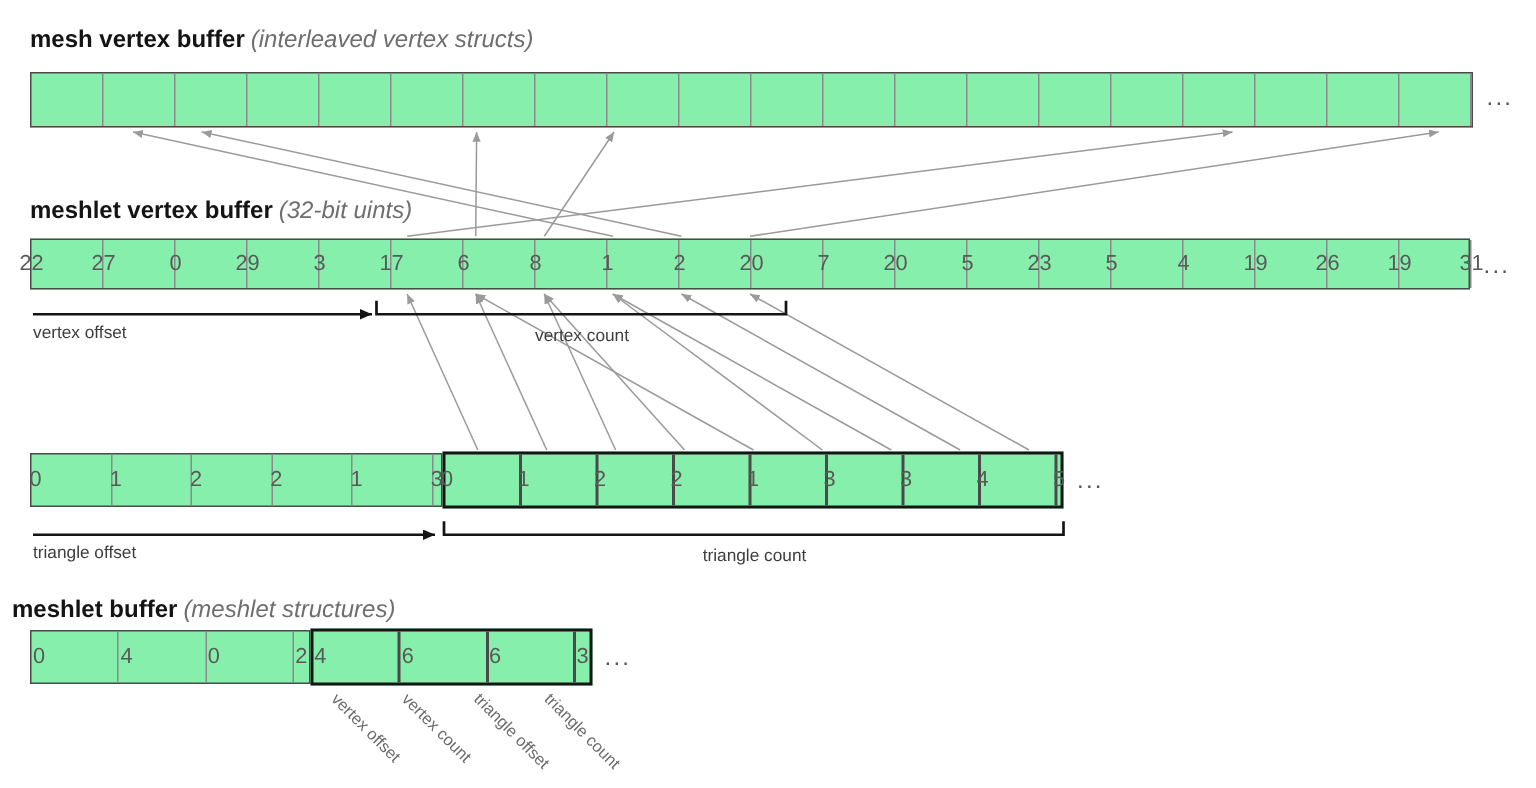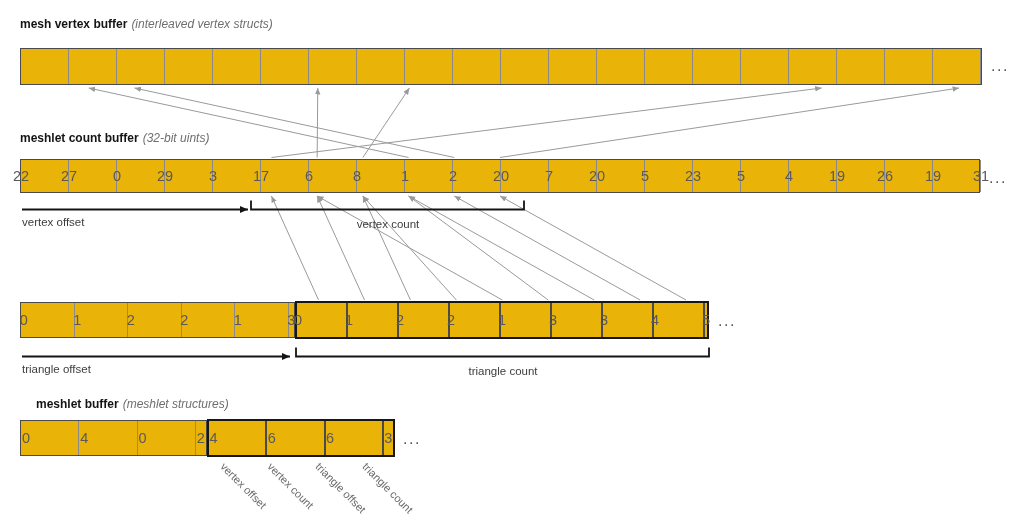--- a/index.html
+++ b/index.html
@@ -21,27 +21,27 @@
     position:relative;overflow:hidden;
   }
   #stage{position:absolute;inset:0;}
   #arrows{position:absolute;left:0;top:0;z-index:1;pointer-events:none;}
   .conn{stroke:var(--arrow-gray);stroke-width:1;}
   .ann{stroke:var(--ink);stroke-width:1.8;fill:none;}
   #ah-gray path{fill:var(--arrow-gray);}
   #ah-black path{fill:var(--ink);}
   .title{
     position:absolute;z-index:2;white-space:nowrap;
-    font-size:12px;line-height:1.2;color:var(--ink);
+    font-size:16px;line-height:1.2;color:var(--ink);
   }
   .tmain{font-weight:700;}
   .tsub{font-style:italic;font-weight:400;color:var(--subtitle);margin-left:4px;}
   .buf{
     position:absolute;z-index:2;display:flex;box-sizing:border-box;
-    border:1.5px solid var(--border-dark);background:#eab308;
+    border:1.5px solid var(--border-dark);background:#86efac;
   }
   .buf.bold{border:2.5px solid var(--bold-border);}
   .cell{
     flex:1 1 0;display:flex;align-items:center;justify-content:center;
     font-size:14.5px;color:var(--number);min-width:0;
   }
   .buf .cell + .cell{border-left:1px solid var(--separator);margin-left:47px;}
   .buf.bold .cell + .cell{border-left:2px solid var(--border-dark);}
   .dots{
     position:absolute;z-index:2;font-size:16px;line-height:1;
@@ -117,21 +117,21 @@
       <div class="cell"></div>
       <div class="cell"></div>
       <div class="cell"></div>
       <div class="cell"></div>
       <div class="cell"></div>
       <div class="cell"></div>
     </div>
   <div class="dots" style="left:991px;top:58px">...</div>
 
   <div class="title" style="left:20px;top:131px">
-    <span class="tmain">meshlet count buffer</span><span class="tsub">(32-bit uints)</span>
+    <span class="tmain">meshlet vertex buffer</span><span class="tsub">(32-bit uints)</span>
   </div>
   <div class="buf" style="left:20px;top:159px;width:960px;height:34px">
       <div class="cell">22</div>
       <div class="cell">27</div>
       <div class="cell">0</div>
       <div class="cell">29</div>
       <div class="cell">3</div>
       <div class="cell">17</div>
       <div class="cell">6</div>
       <div class="cell">8</div>
@@ -169,21 +169,21 @@
       <div class="cell">1</div>
       <div class="cell">3</div>
       <div class="cell">3</div>
       <div class="cell">4</div>
       <div class="cell">5</div>
     </div>
   <div class="dots" style="left:718px;top:313px">...</div>
   <div class="small-label" style="left:22px;top:364px">triangle offset</div>
   <div class="small-label centered" style="left:503px;top:366px">triangle count</div>
 
-  <div class="title" style="left:36px;top:397px">
+  <div class="title" style="left:8px;top:397px">
     <span class="tmain">meshlet buffer</span><span class="tsub">(meshlet structures)</span>
   </div>
   <div class="buf" style="left:20px;top:420px;width:187px;height:36px">
       <div class="cell">0</div>
       <div class="cell">4</div>
       <div class="cell">0</div>
       <div class="cell">2</div>
     </div>
   <div class="buf bold" style="left:207px;top:419px;width:188px;height:38px">
       <div class="cell">4</div>

